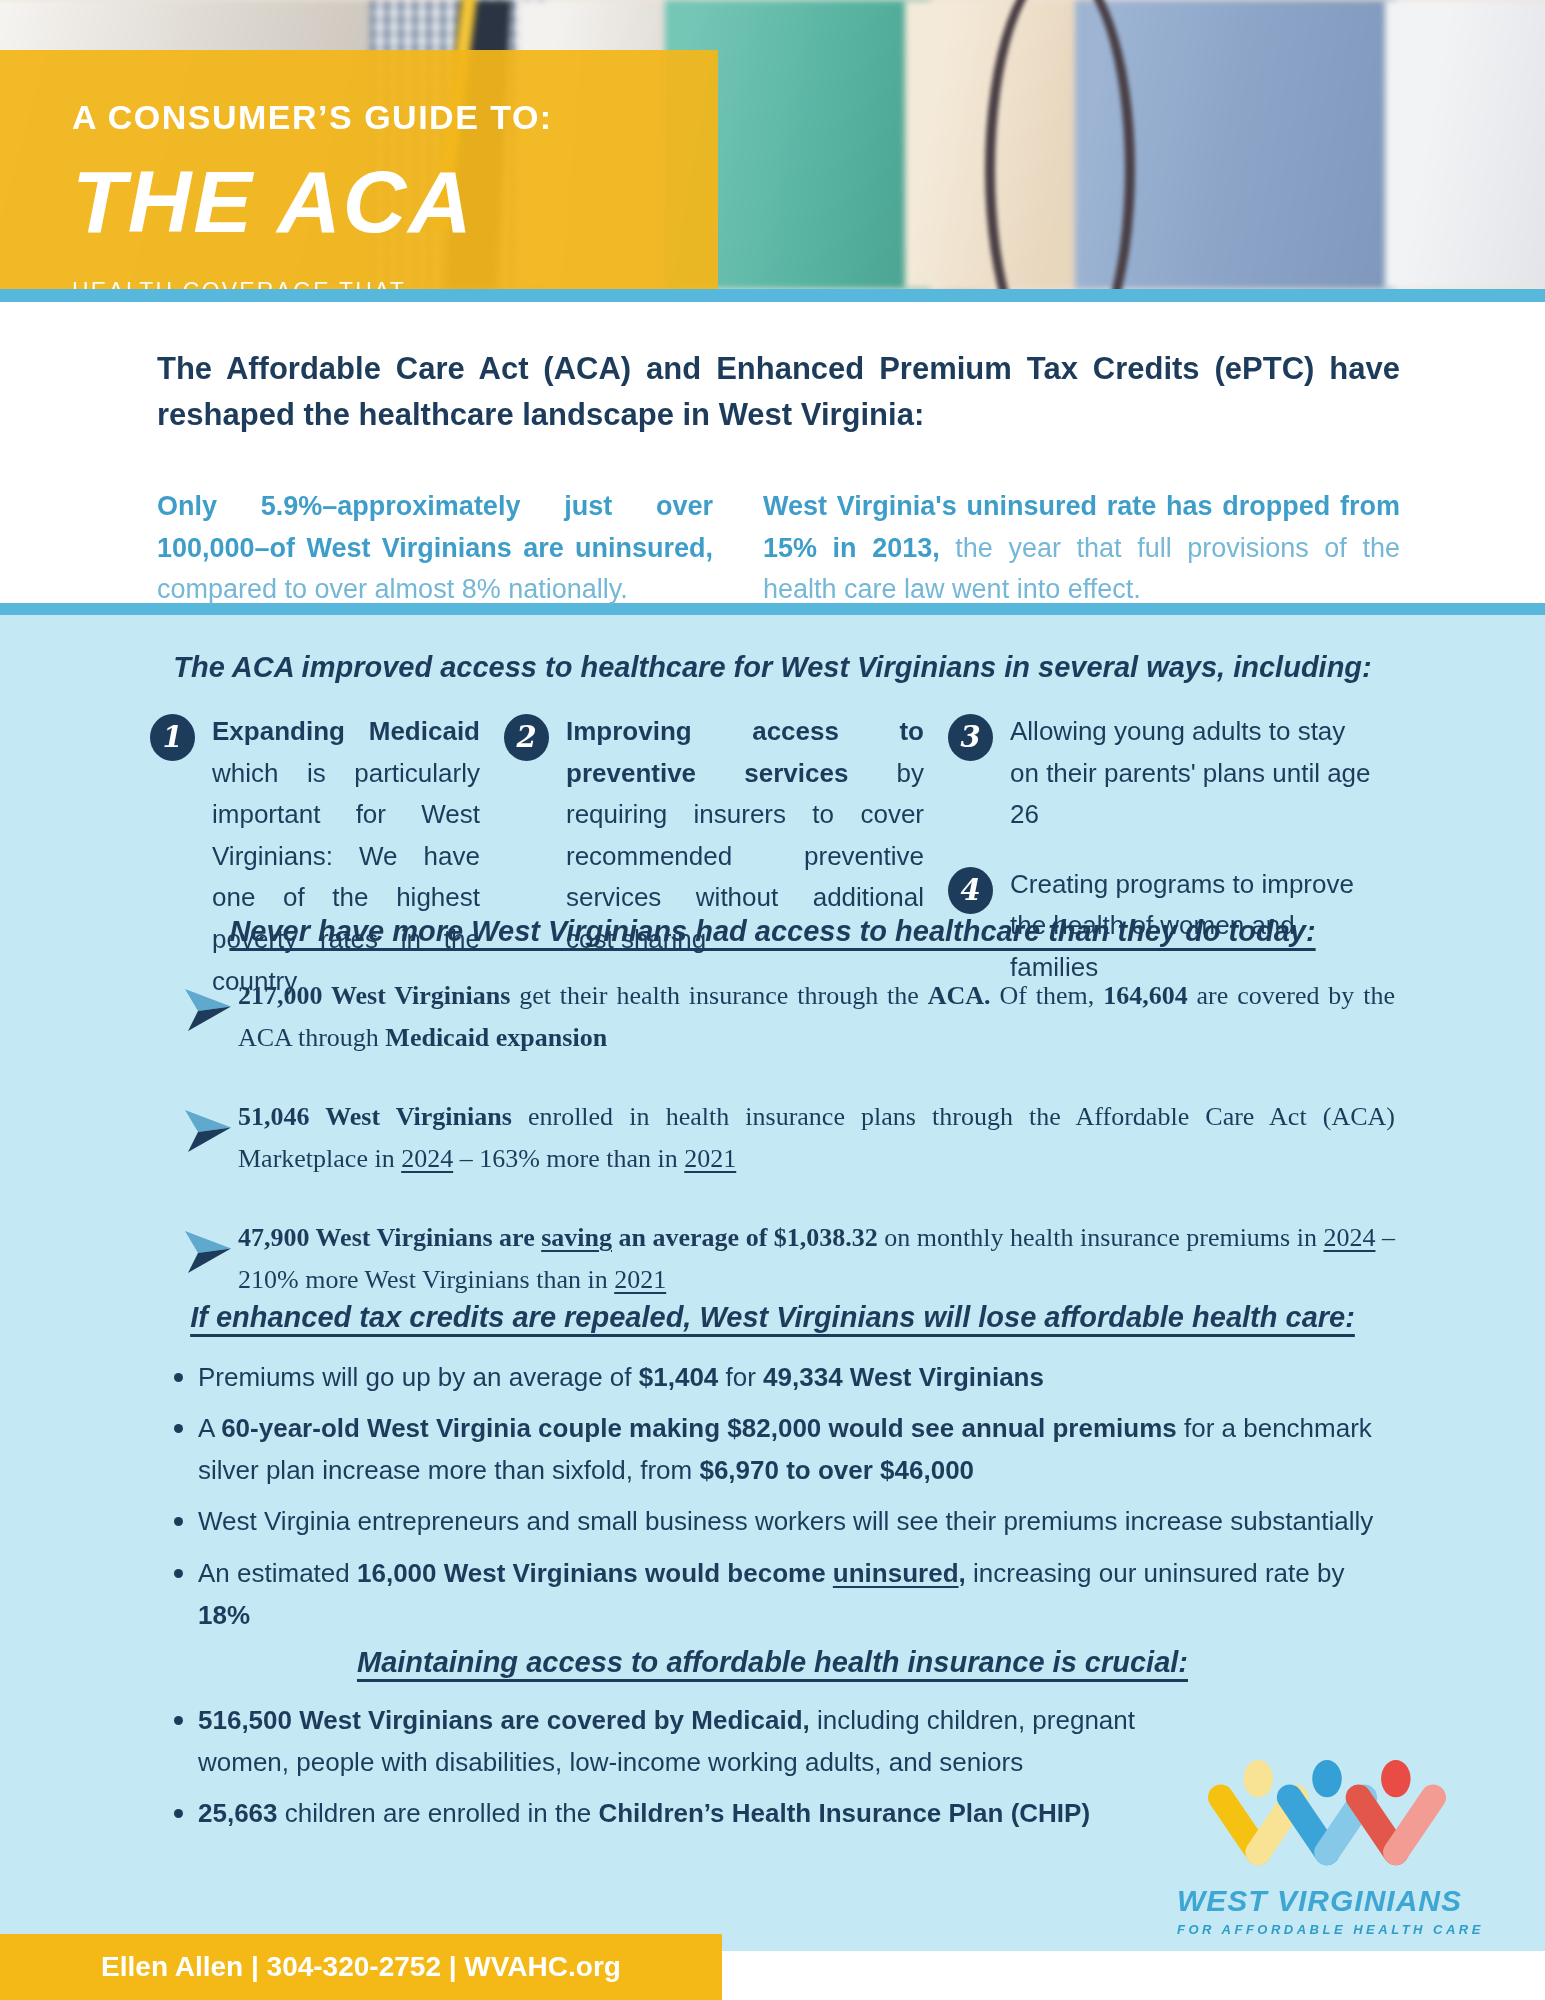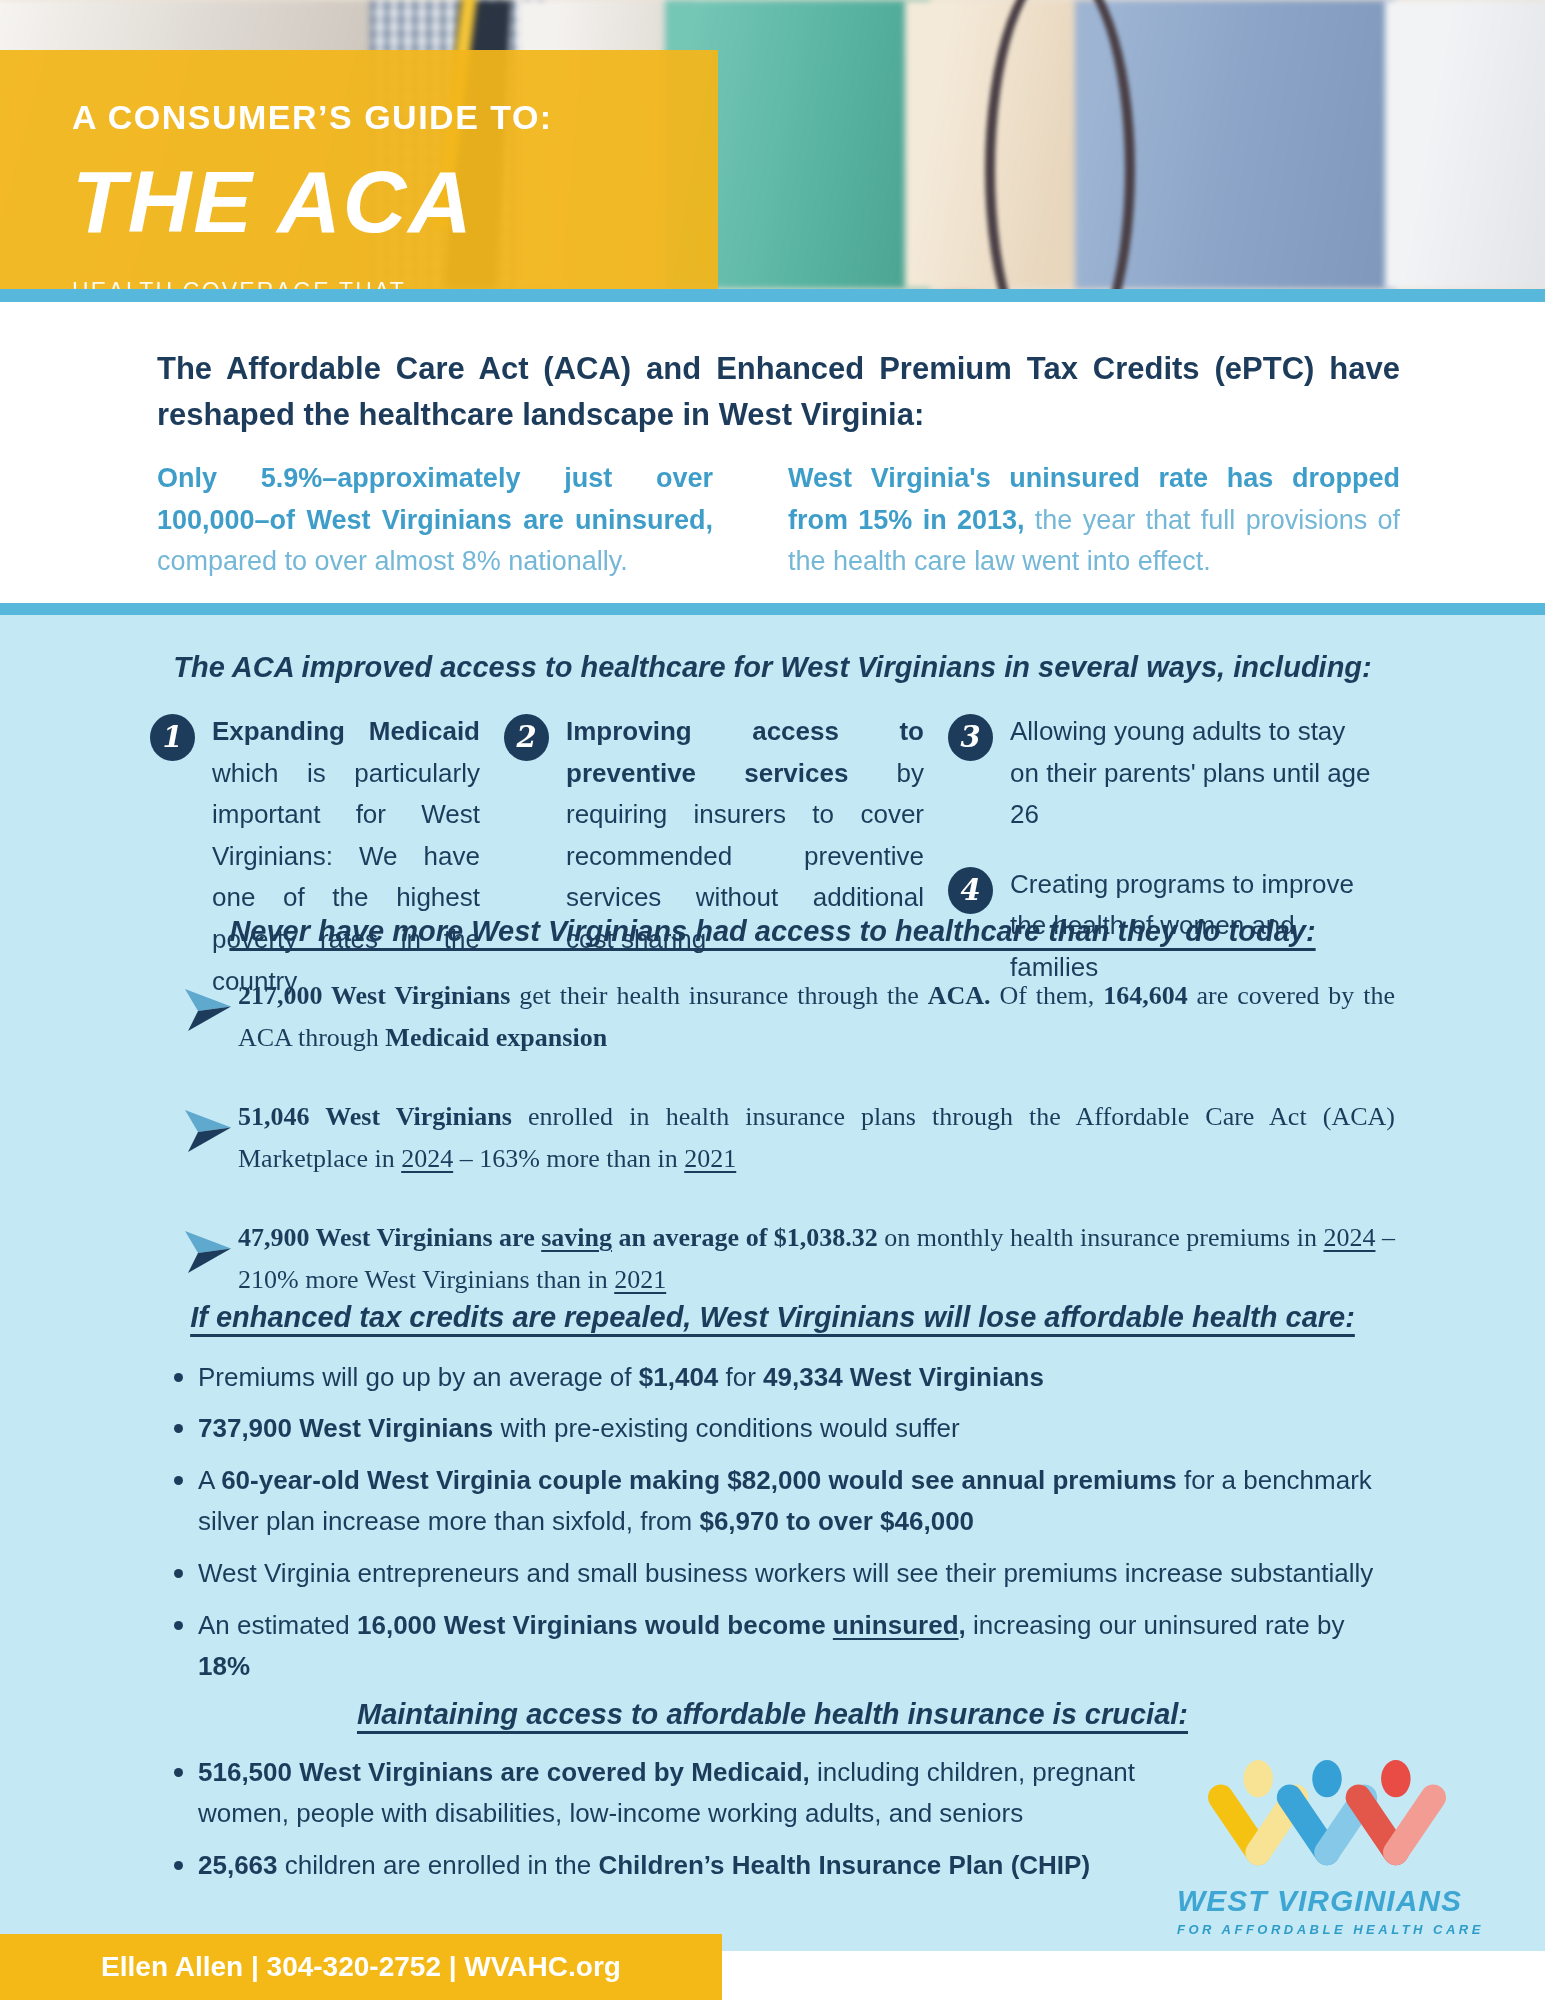--- a/index.html
+++ b/index.html
@@ -42,21 +42,21 @@
   .big-title { color:#ffffff; font-weight:700; font-size:88px; letter-spacing:2px; margin-top:14px;font-style:italic; }
   .subtitle { color:rgba(255,255,255,0.93); font-size:23px; letter-spacing:2.2px;
      margin-top:22px; line-height:1.42; width:430px; }
 
   .strip { height:13px; background:#57b8dc; }
   .strip2 { height:12px; background:#57b8dc; }
 
   
   .intro { background:#ffffff; height:301px; padding:44px 145px 0 157px; }
   .lead { color:#1d3c5b; font-weight:700; font-size:31px; line-height:1.48; text-align:justify; }
-  .cols { display:flex; gap:75px; margin-top:20px; }
+  .cols { display:flex; gap:50px; margin-top:48px; }
   .col { font-size:27px; line-height:1.55; text-align:justify; }
   .col-left { flex:0 0 556px; }
   .col-right { flex:1; }
   .col .sb { color:#3e9ec9; font-weight:700; }
   .col span:not(.sb) { color:#74b7d6; }
 
   
   .main { position:relative; background:#c5e8f5; height:1336px; padding-top:36px; }
   .center-head { text-align:center; color:#1d3c5b; font-size:29px; font-weight:700;
      font-style:italic; height:34px; }
@@ -199,21 +199,20 @@
         <span><span class="sb">47,900 West Virginians are </span><span class="sb su">saving</span><span class="sb"> an average of $1,038.32</span><span> on monthly health insurance premiums in </span><span class="su">2024</span><span> – 210% more West Virginians than in </span><span class="su">2021</span></span>
       </div>
     </div>
 
     <div class="center-head repeal-head">
       <span class="hu">If enhanced tax credits are repealed, West Virginians will lose affordable health care:</span>
     </div>
 
     <ul class="dot-list">
       <li><span>Premiums will go up by an average of </span><span class="sb">$1,404</span><span> for </span><span class="sb">49,334 West Virginians</span></li>
-      <li><span class="sb">737,900 West Virginians</span><span> with pre-existing conditions would suffer</span></li>
       <li><span>A </span><span class="sb">60-year-old West Virginia couple making $82,000 would see annual premiums</span><span> for a benchmark silver plan increase more than sixfold, from </span><span class="sb">$6,970 to over $46,000</span></li>
       <li><span>West Virginia entrepreneurs and small business workers will see their premiums increase substantially</span></li>
       <li><span>An estimated </span><span class="sb">16,000 West Virginians would become </span><span class="sb su">uninsured</span><span class="sb">,</span><span> increasing our uninsured rate by </span><span class="sb">18%</span></li>
     </ul>
 
     <div class="center-head crucial-head">
       <span class="hu">Maintaining access to affordable health insurance is crucial:</span>
     </div>
 
     <ul class="dot-list crucial-list">

